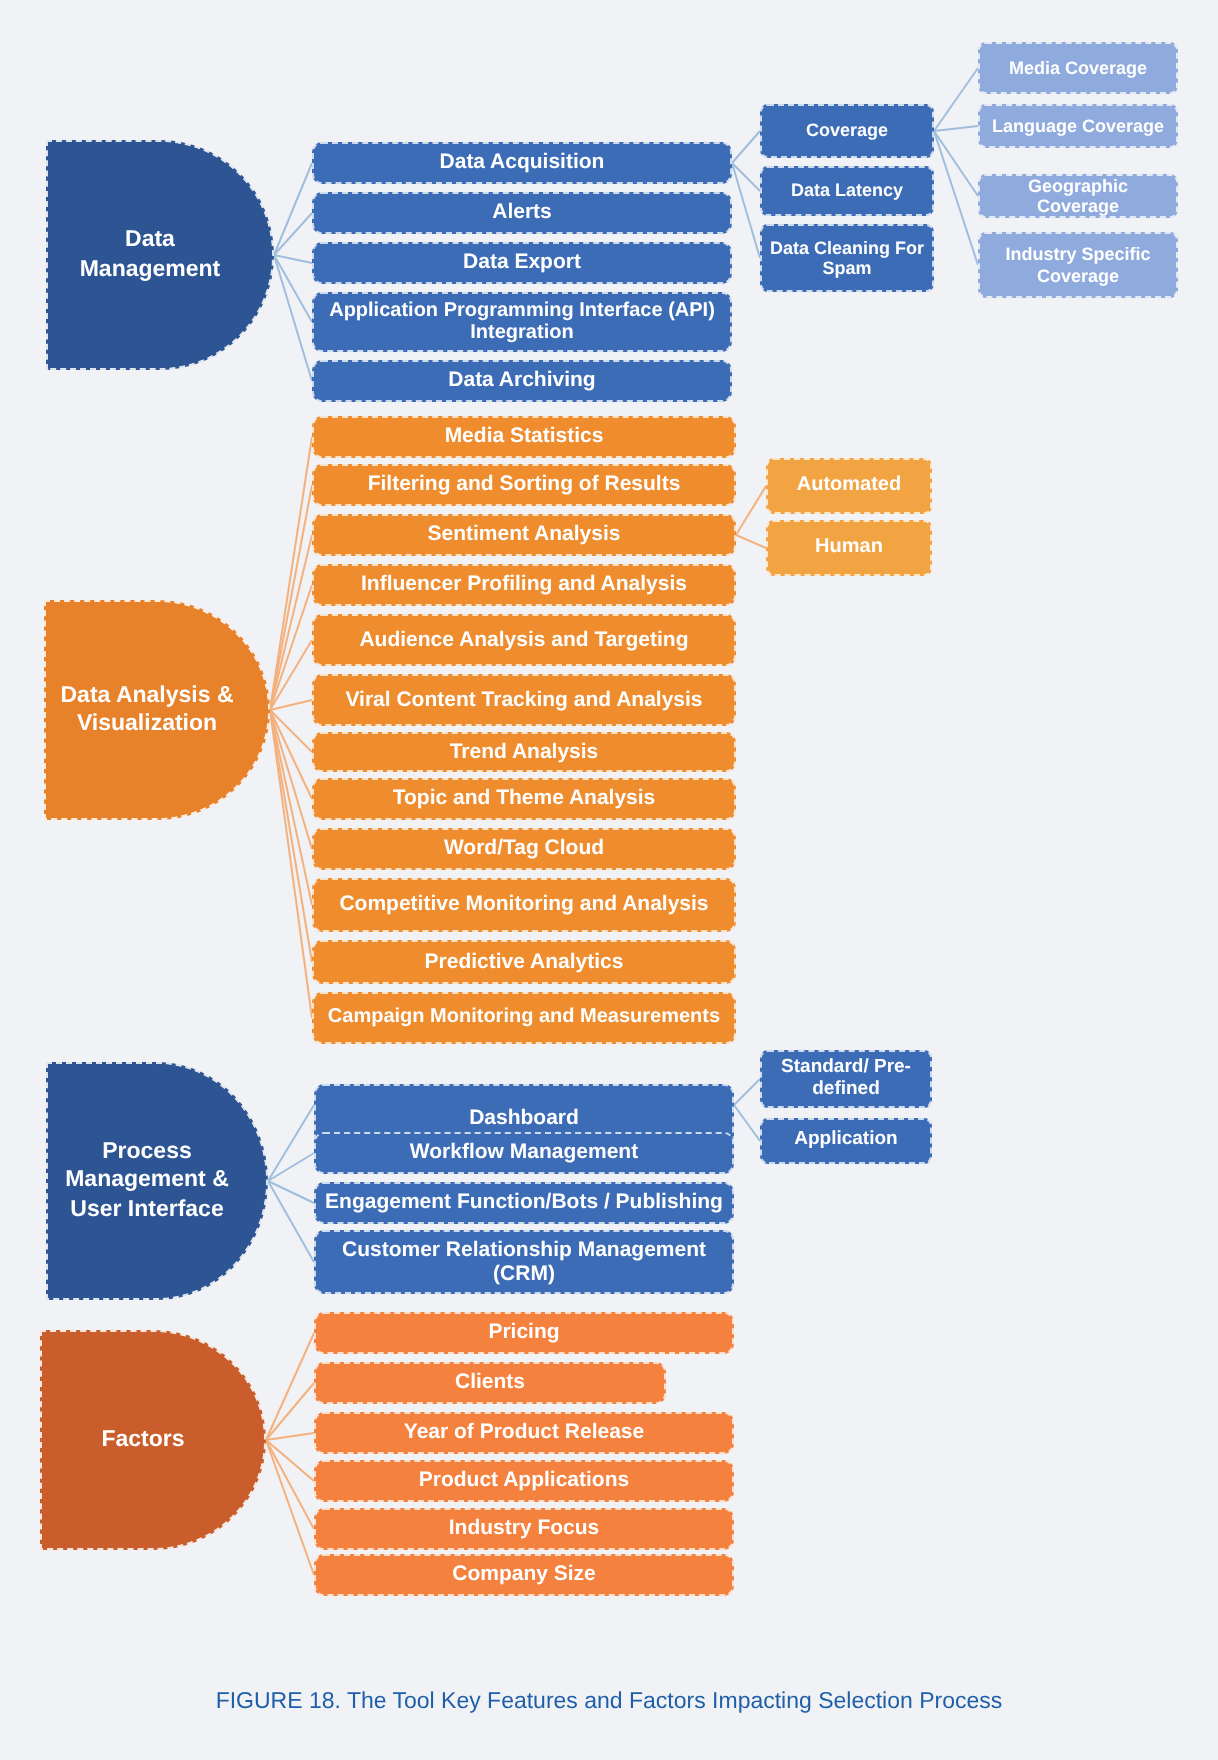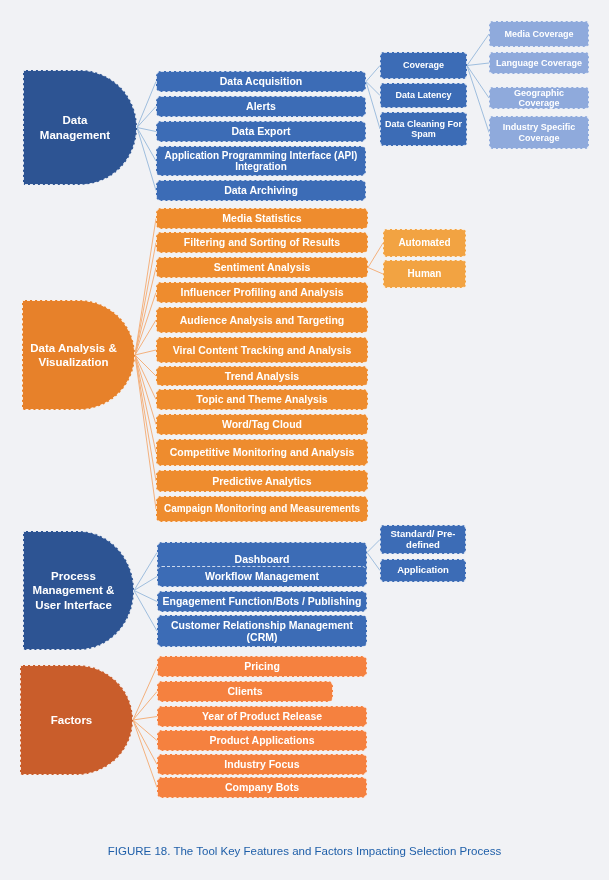--- a/index.html
+++ b/index.html
@@ -125,16 +125,16 @@
   <div class="box c-blue small" id="box-standard" style="left:380px;top:525px;width:86px;height:29px;font-size:9.5px">Standard/ Pre-defined</div>
   <div class="box c-blue small" id="box-customizable" style="left:380px;top:559px;width:86px;height:23px;font-size:9.5px">Application</div>
 
   <div class="shape c-rust" id="shape-factors" style="left:20px;top:665px;width:113px;height:110px">Factors</div>
 
   <div class="box c-salmon" id="box-pricing" style="left:157px;top:656px;width:210px;height:21px">Pricing</div>
   <div class="box c-salmon" id="box-clients" style="left:157px;top:681px;width:176px;height:21px">Clients</div>
   <div class="box c-salmon" id="box-year" style="left:157px;top:706px;width:210px;height:21px">Year of Product Release</div>
   <div class="box c-salmon" id="box-product-applications" style="left:157px;top:730px;width:210px;height:21px">Product Applications</div>
   <div class="box c-salmon" id="box-industry-focus" style="left:157px;top:754px;width:210px;height:21px">Industry Focus</div>
-  <div class="box c-salmon" id="box-company-size" style="left:157px;top:777px;width:210px;height:21px">Company Bots</div>
+  <div class="box c-salmon" id="box-company-size" style="left:157px;top:777px;width:210px;height:21px">Company Size</div>
 
   <div id="caption">FIGURE 18. The Tool Key Features and Factors Impacting Selection Process</div>
 </div>
 
 </body></html>

